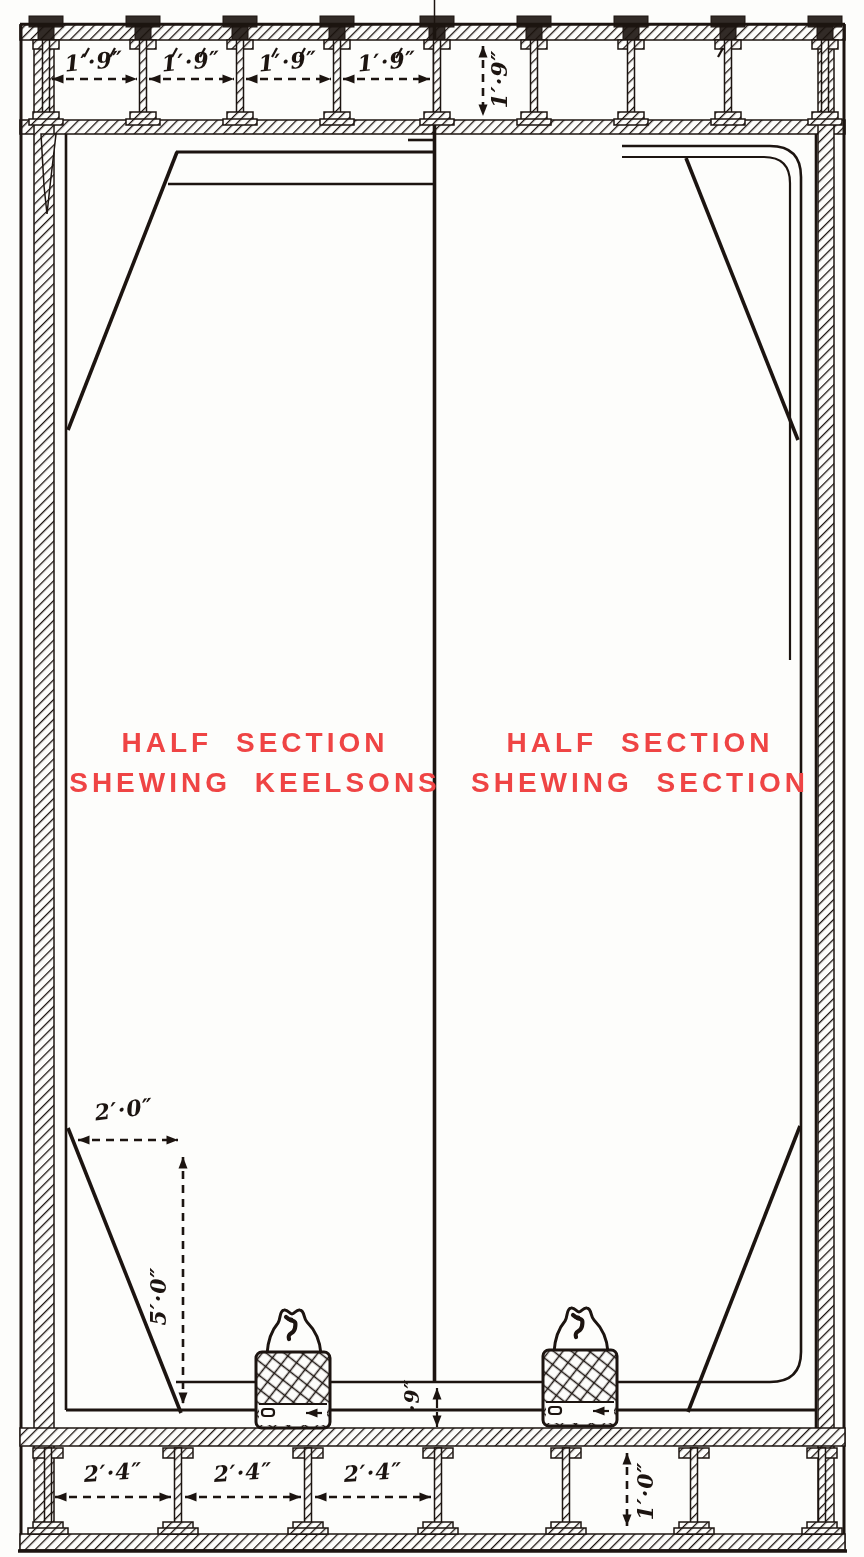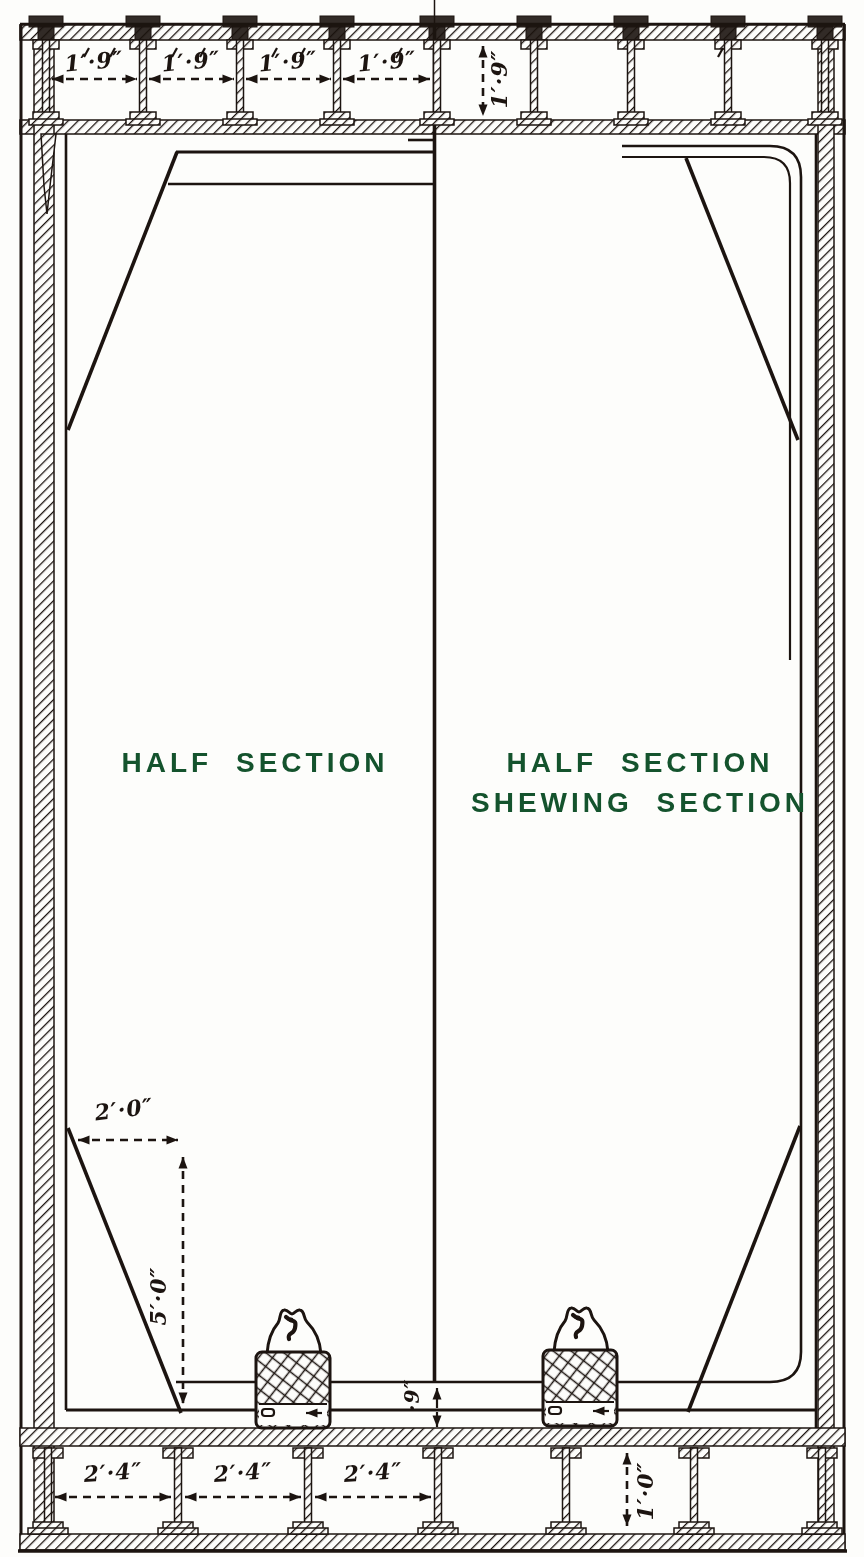--- a/index.html
+++ b/index.html
@@ -42,22 +42,21 @@
     font-size:22px;
     letter-spacing:1px;
   }
   .dim-sm{font-size:20px;}
   .title{
     font-family:"Liberation Sans",sans-serif;
     font-weight:bold;
     font-size:28px;
     letter-spacing:4px;
     word-spacing:12px;
-    color:#14532d;
-    margin-top:20px;
+    color:#ef4444;
   }
   .rot90{transform:rotate(-90deg);transform-origin:center center;}
   .rot5{transform:rotate(-5deg);transform-origin:center center;}
   .rot7{transform:rotate(-7deg);transform-origin:center center;}
   .rot4{transform:rotate(-4deg);transform-origin:center center;}
 </style>
 </head>
 <body>
 
 <div class="canvas">
@@ -206,20 +205,21 @@
   </svg>
 
   <span class="label dim rot5" style="left:46px;top:48px;width:96px;">1′·9″</span>
   <span class="label dim rot5" style="left:143px;top:48px;width:96px;">1′·9″</span>
   <span class="label dim rot5" style="left:240px;top:48px;width:96px;">1′·9″</span>
   <span class="label dim rot5" style="left:339px;top:48px;width:96px;">1′·9″</span>
 
   <span class="label dim rot90" style="left:449px;top:66px;width:100px;">1′·9″</span>
 
   <span class="label title" style="left:60px;top:727px;width:390px;">HALF SECTION</span>
+  <span class="label title" style="left:55px;top:767px;width:400px;">SHEWING KEELSONS</span>
 
   <span class="label title" style="left:445px;top:727px;width:390px;">HALF SECTION</span>
   <span class="label title" style="left:440px;top:767px;width:400px;">SHEWING SECTION</span>
 
   <span class="label dim rot7" style="left:74px;top:1096px;width:100px;">2′·0″</span>
   <span class="label dim rot90" style="left:108px;top:1283px;width:100px;">5′·0″</span>
 
   <span class="label dim dim-sm rot90" style="left:377px;top:1383px;width:70px;">·9″</span>
 
   <span class="label dim rot4" style="left:63px;top:1459px;width:100px;">2′·4″</span>

